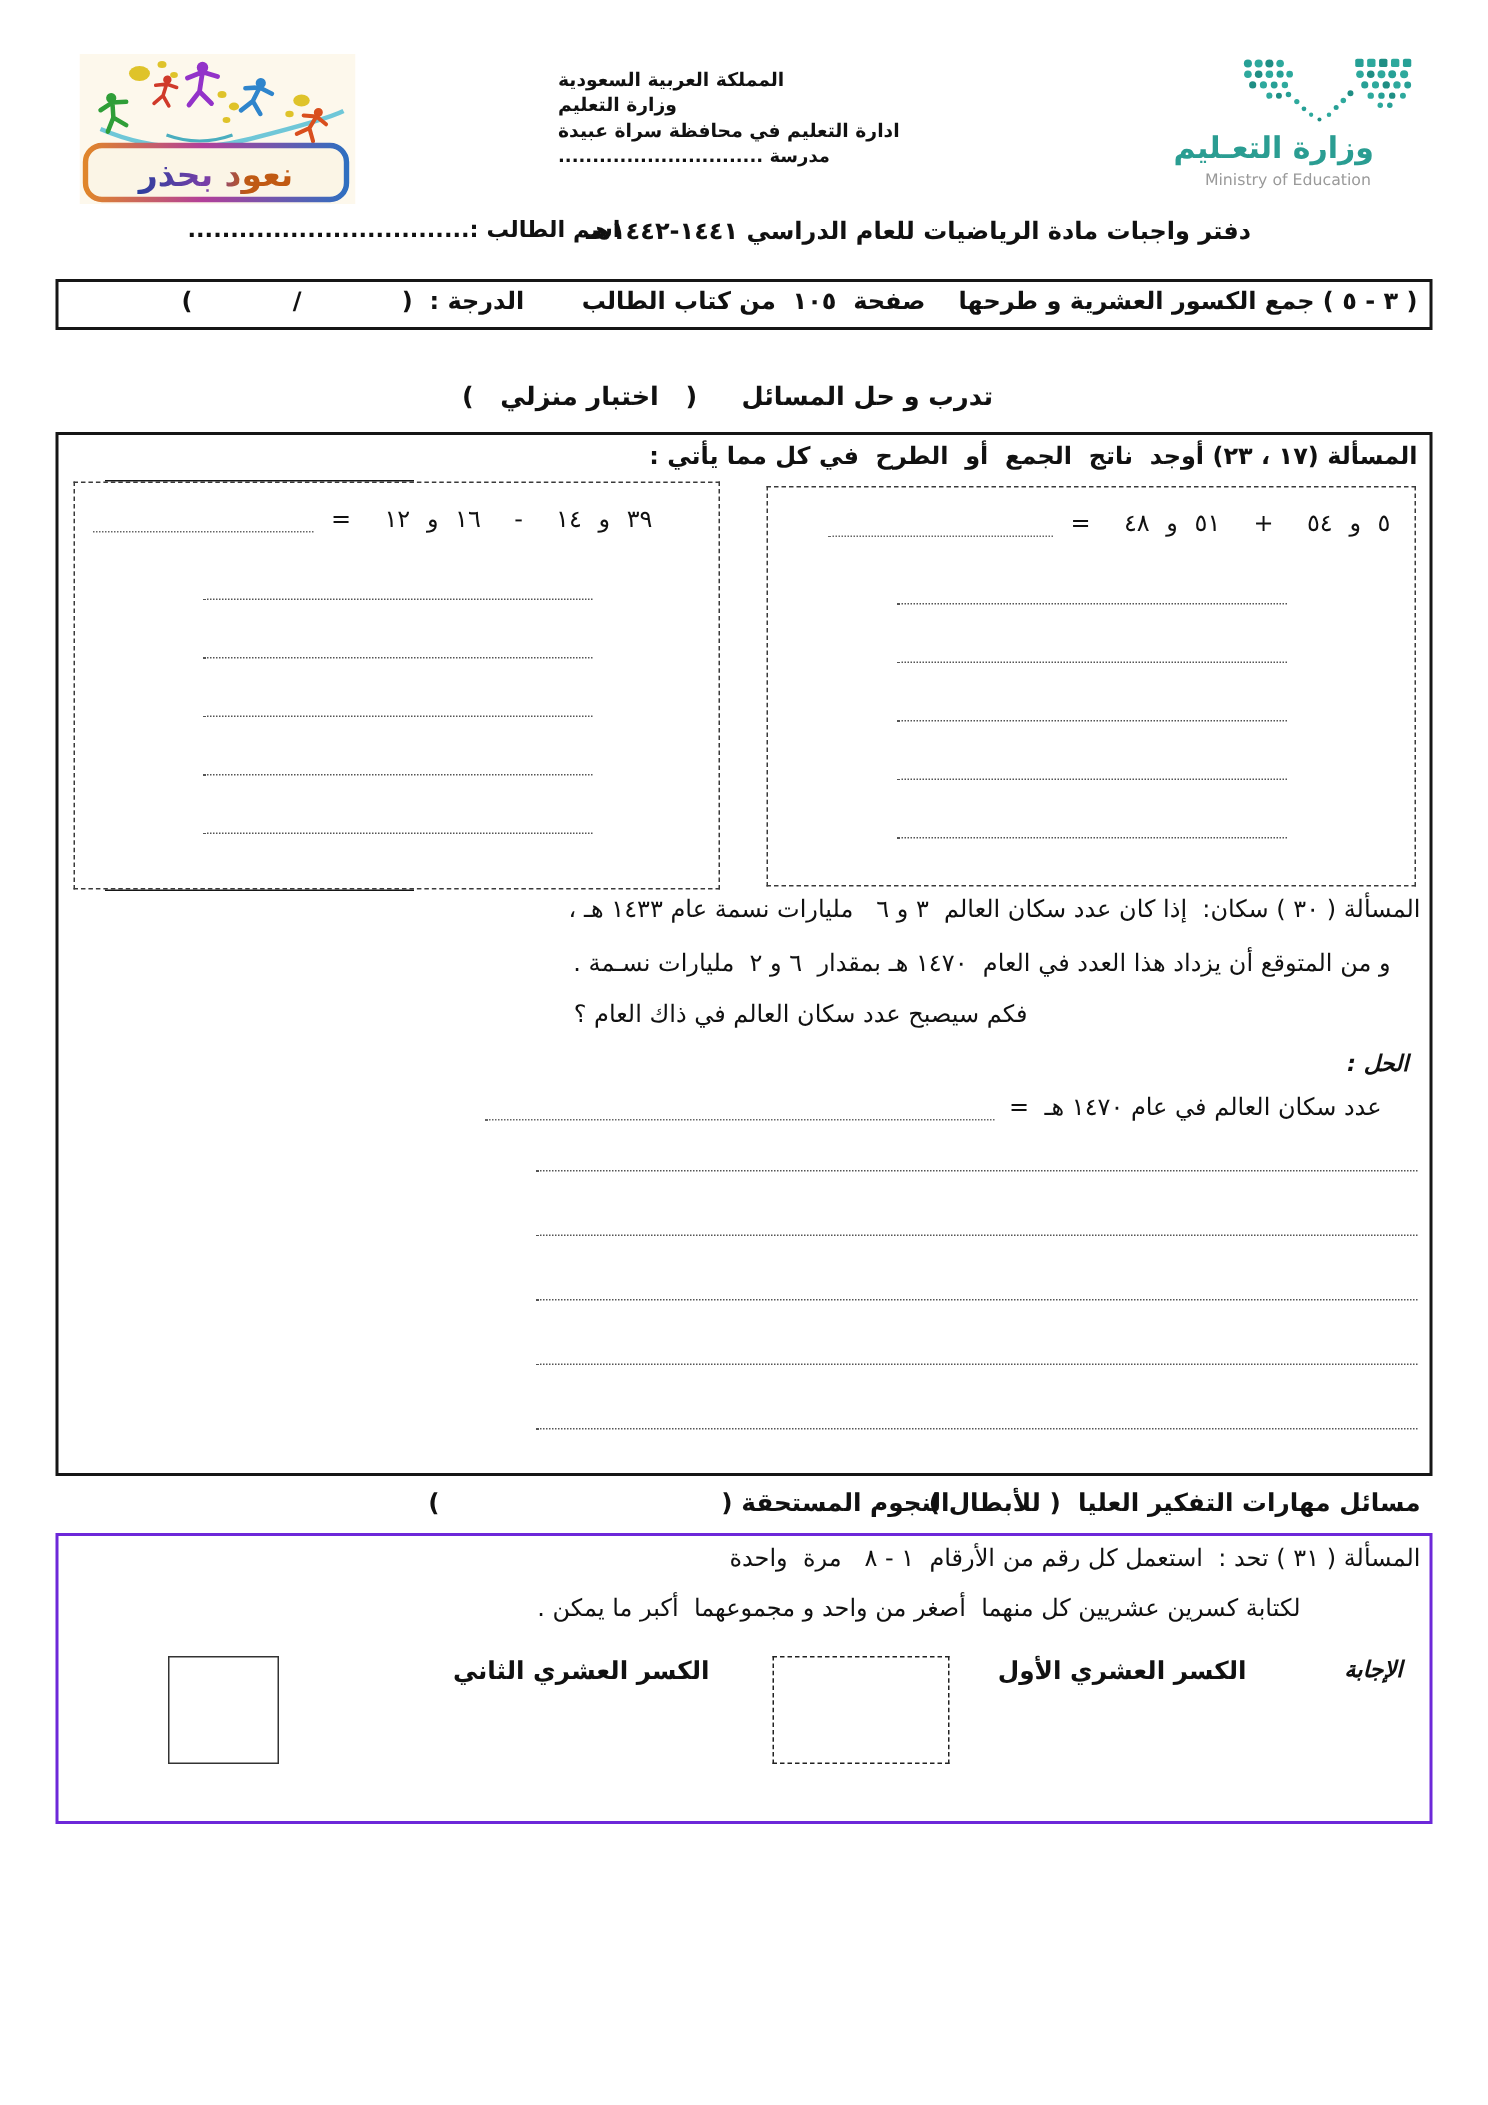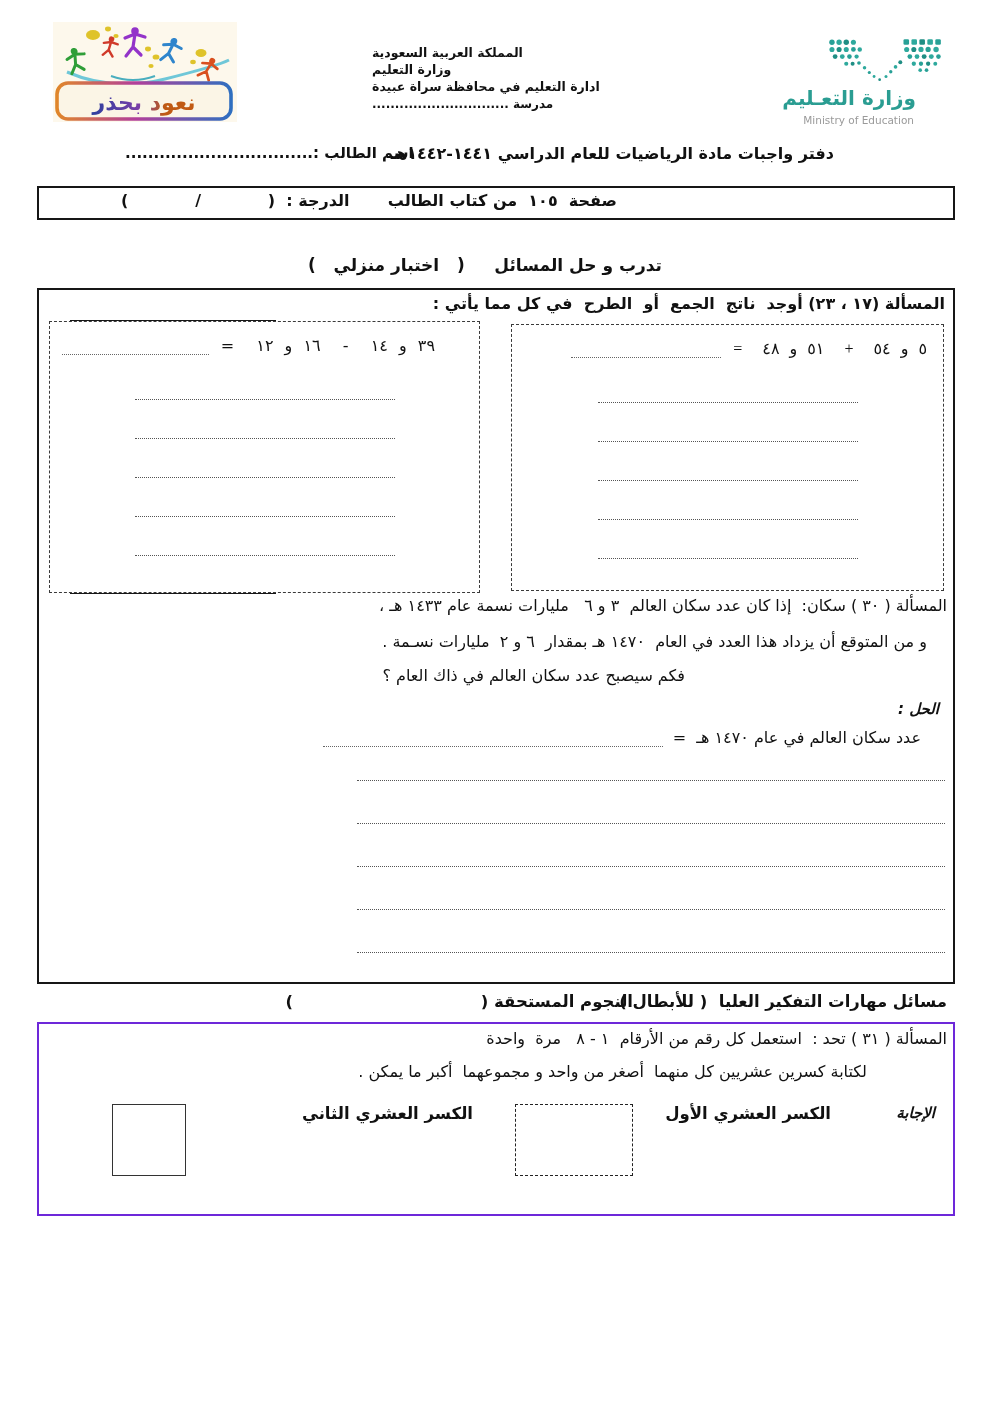--- a/index.html
+++ b/index.html
@@ -8,21 +8,21 @@
     background:#ffffff; overflow:hidden; direction:rtl;
     font-family:"DejaVu Sans", sans-serif; color:#111;
   }
   .t{white-space:pre;}
 
   
   .hdr-center{position:absolute; top:44px; left:372px; width:340px; text-align:left;}
   .hdr-center .l{font-size:12.5px; font-weight:bold; line-height:17px;}
   .hdr-center .l4{font-size:12px; font-weight:bold; line-height:18px;}
 
-  .badge-wrap{position:absolute; top:22px; left:53px; width:184px; height:111px;}
+  .badge-wrap{position:absolute; top:36px; left:53px; width:184px; height:111px;}
   .moe-wrap{position:absolute; top:34px; right:42px; width:180px; height:95px;}
   .moe-dots{position:absolute; top:0; right:2px;}
   .moe-ar{position:absolute; top:52px; right:34px; font-size:20px; font-weight:bold; color:#2a9d92; letter-spacing:0;}
   .moe-en{position:absolute; top:80px; right:36px; font-size:10.5px; color:#9a9a9a; direction:ltr;}
 
   .hw-title{position:absolute; top:144px; right:158px; font-size:16px; font-weight:bold;}
   .student-name{position:absolute; top:144px; left:125px; font-size:15px; font-weight:bold;}
 
   
   .lesson-bar{position:absolute; top:186px; left:37px; width:914px; height:30px; border:2px solid #161616;}
@@ -37,21 +37,21 @@
   .bigbox{position:absolute; top:288px; left:37px; width:914px; height:692px; border:2px solid #161616;}
   .p17-heading{position:absolute; top:4px; right:8px; font-size:16px; font-weight:bold;}
 
   .dashbox{position:absolute; border:1.5px dashed #3a3a3a;}
   .dashbox.right{top:34px; right:9px; width:431px; height:265px;}
   .dashbox.left{top:31px; left:10px; width:429px; height:270px;}
   .seg{position:absolute; left:20px; width:206px; border-top:1.8px solid #161616;}
   .seg.top{top:-2px;} .seg.bot{bottom:-2px;}
 
   .eq-row{display:flex; align-items:flex-end; margin-top:14px;text-align:right;}
-  .dashbox.right .eq-row{padding-right:16px;font-family:Liberation Serif, serif;}
+  .dashbox.right .eq-row{padding-right:16px;}
   .dashbox.left  .eq-row{padding-right:44px;}
   .eq-text{font-size:16px; letter-spacing:1.5px; word-spacing:6px; white-space:pre;}
   .eq-dots{width:150px; height:16px; border-bottom:1.6px dotted #666; margin:0 12px;}
 
   .in-lines{margin-top:6px;}
   .dotline{height:38px; width:260px; margin:0 auto; border-bottom:1.7px dotted #555;}
 
   .p30-l1{position:absolute; top:306px; right:6px;  font-size:16px;}
   .p30-l2{position:absolute; top:342px; right:26px; font-size:16px;}
   .p30-l3{position:absolute; top:376px; right:268px;font-size:16px;}
@@ -199,20 +199,21 @@
       </g>
     </svg>
     <div class="moe-ar t">وزارة التعـليم</div>
     <div class="moe-en t">Ministry of Education</div>
   </div>
 
   <div class="hw-title t">دفتر واجبات مادة الرياضيات للعام الدراسي ١٤٤١-١٤٤٢هـ</div>
   <div class="student-name t">اسم الطالب :.................................</div>
 
   <div class="lesson-bar">
+    <span class="lb-lesson t">( ٣ - ٥ ) جمع الكسور العشرية و طرحها</span>
     <span class="lb-page t">صفحة  ١٠٥  من كتاب الطالب</span>
     <span class="lb-grade t">الدرجة :  (            /            )</span>
   </div>
 
   <div class="subtitle t">تدرب و حل المسائل     (   اختبار منزلي   )</div>
 
   <div class="bigbox">
     <div class="p17-heading t">المسألة (١٧ ، ٢٣) أوجد  ناتج  الجمع  أو  الطرح  في كل مما يأتي :</div>
 
     <div class="dashbox right">

